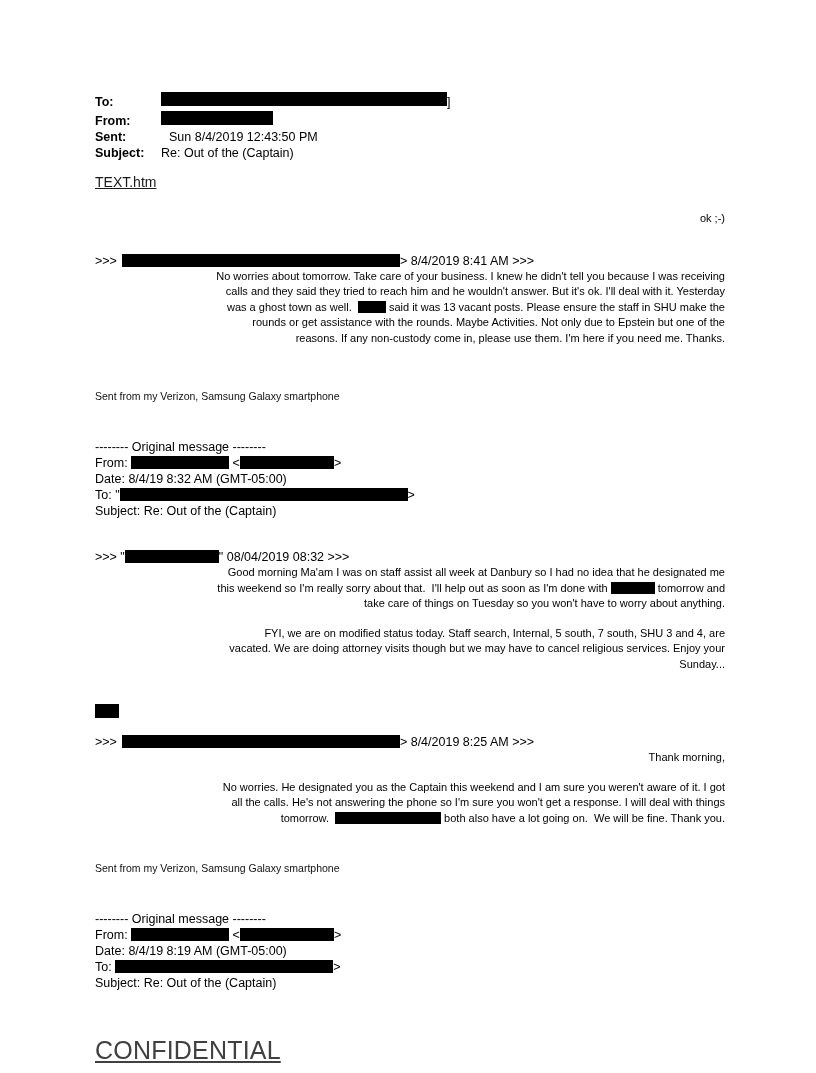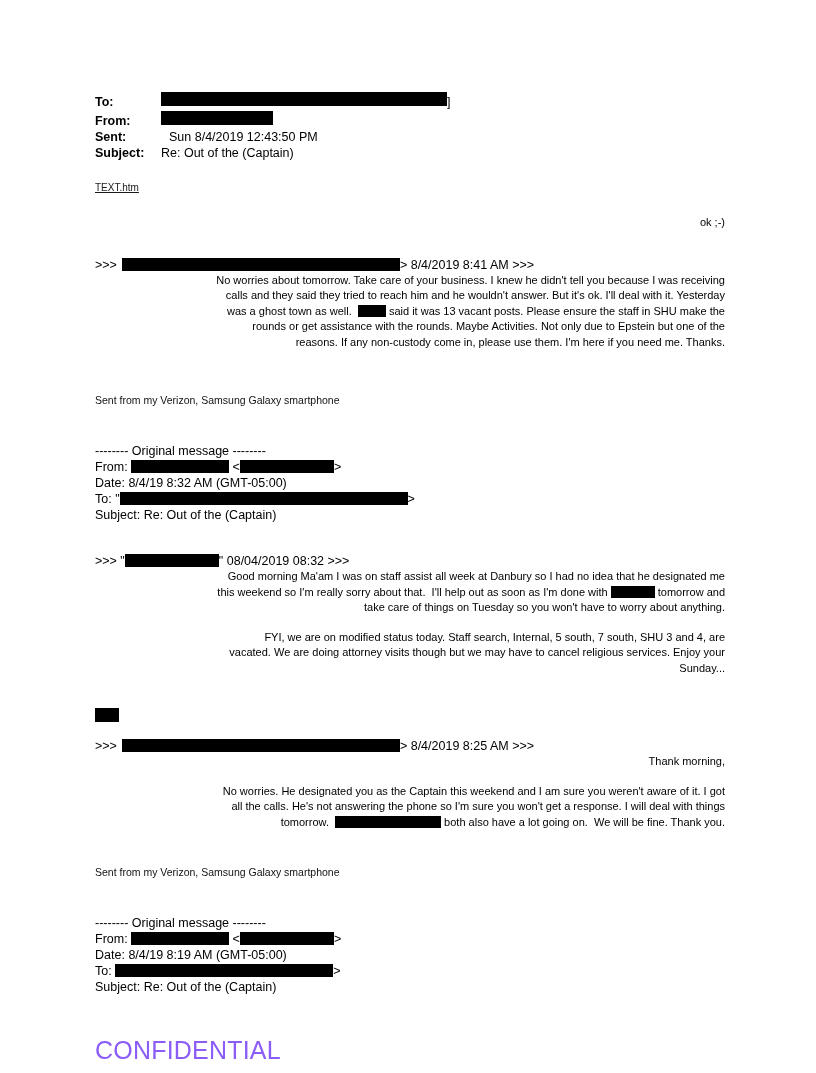--- a/index.html
+++ b/index.html
@@ -47,24 +47,24 @@
   .redact {
     display: inline-block;
     background: #000000;
     vertical-align: middle;
     height: 13px;
   }
   .redact-tall {
     height: 14px;
   }
   .attach {
-    font-size: 10px;
+    font-size: 14px;
     color: #1a1a1a;
     text-decoration: underline;
-    margin-top: 20px;
+    margin-top: 12px;
     display: inline-block;
   }
   .body-text {
     font-size: 11px;
     line-height: 15.5px;
     text-align: right;
   }
   .gap-20 { height: 20px; }
   .gap-14 { height: 14px; }
   .gap-26 { height: 26px; }
@@ -82,24 +82,25 @@
     white-space: nowrap;
   }
   .orig-hdr {
     font-size: 12.5px;
     line-height: 16px;
   }
   .confidential {
     position: absolute;
     left: 95px;
     top: 1036px;
-    color: #8b5cf6;
+    color: #404040;
     font-size: 25px;
     letter-spacing: 0.2px;
     font-family: "Liberation Sans", sans-serif;
+    text-decoration: underline;
   }
   .bates {
     position: absolute;
     right: 22px;
     top: 1113px;
     font-size: 11.5px;
     color: #000;
     font-family: "Liberation Sans", sans-serif;
   }
   .inline-redact {

